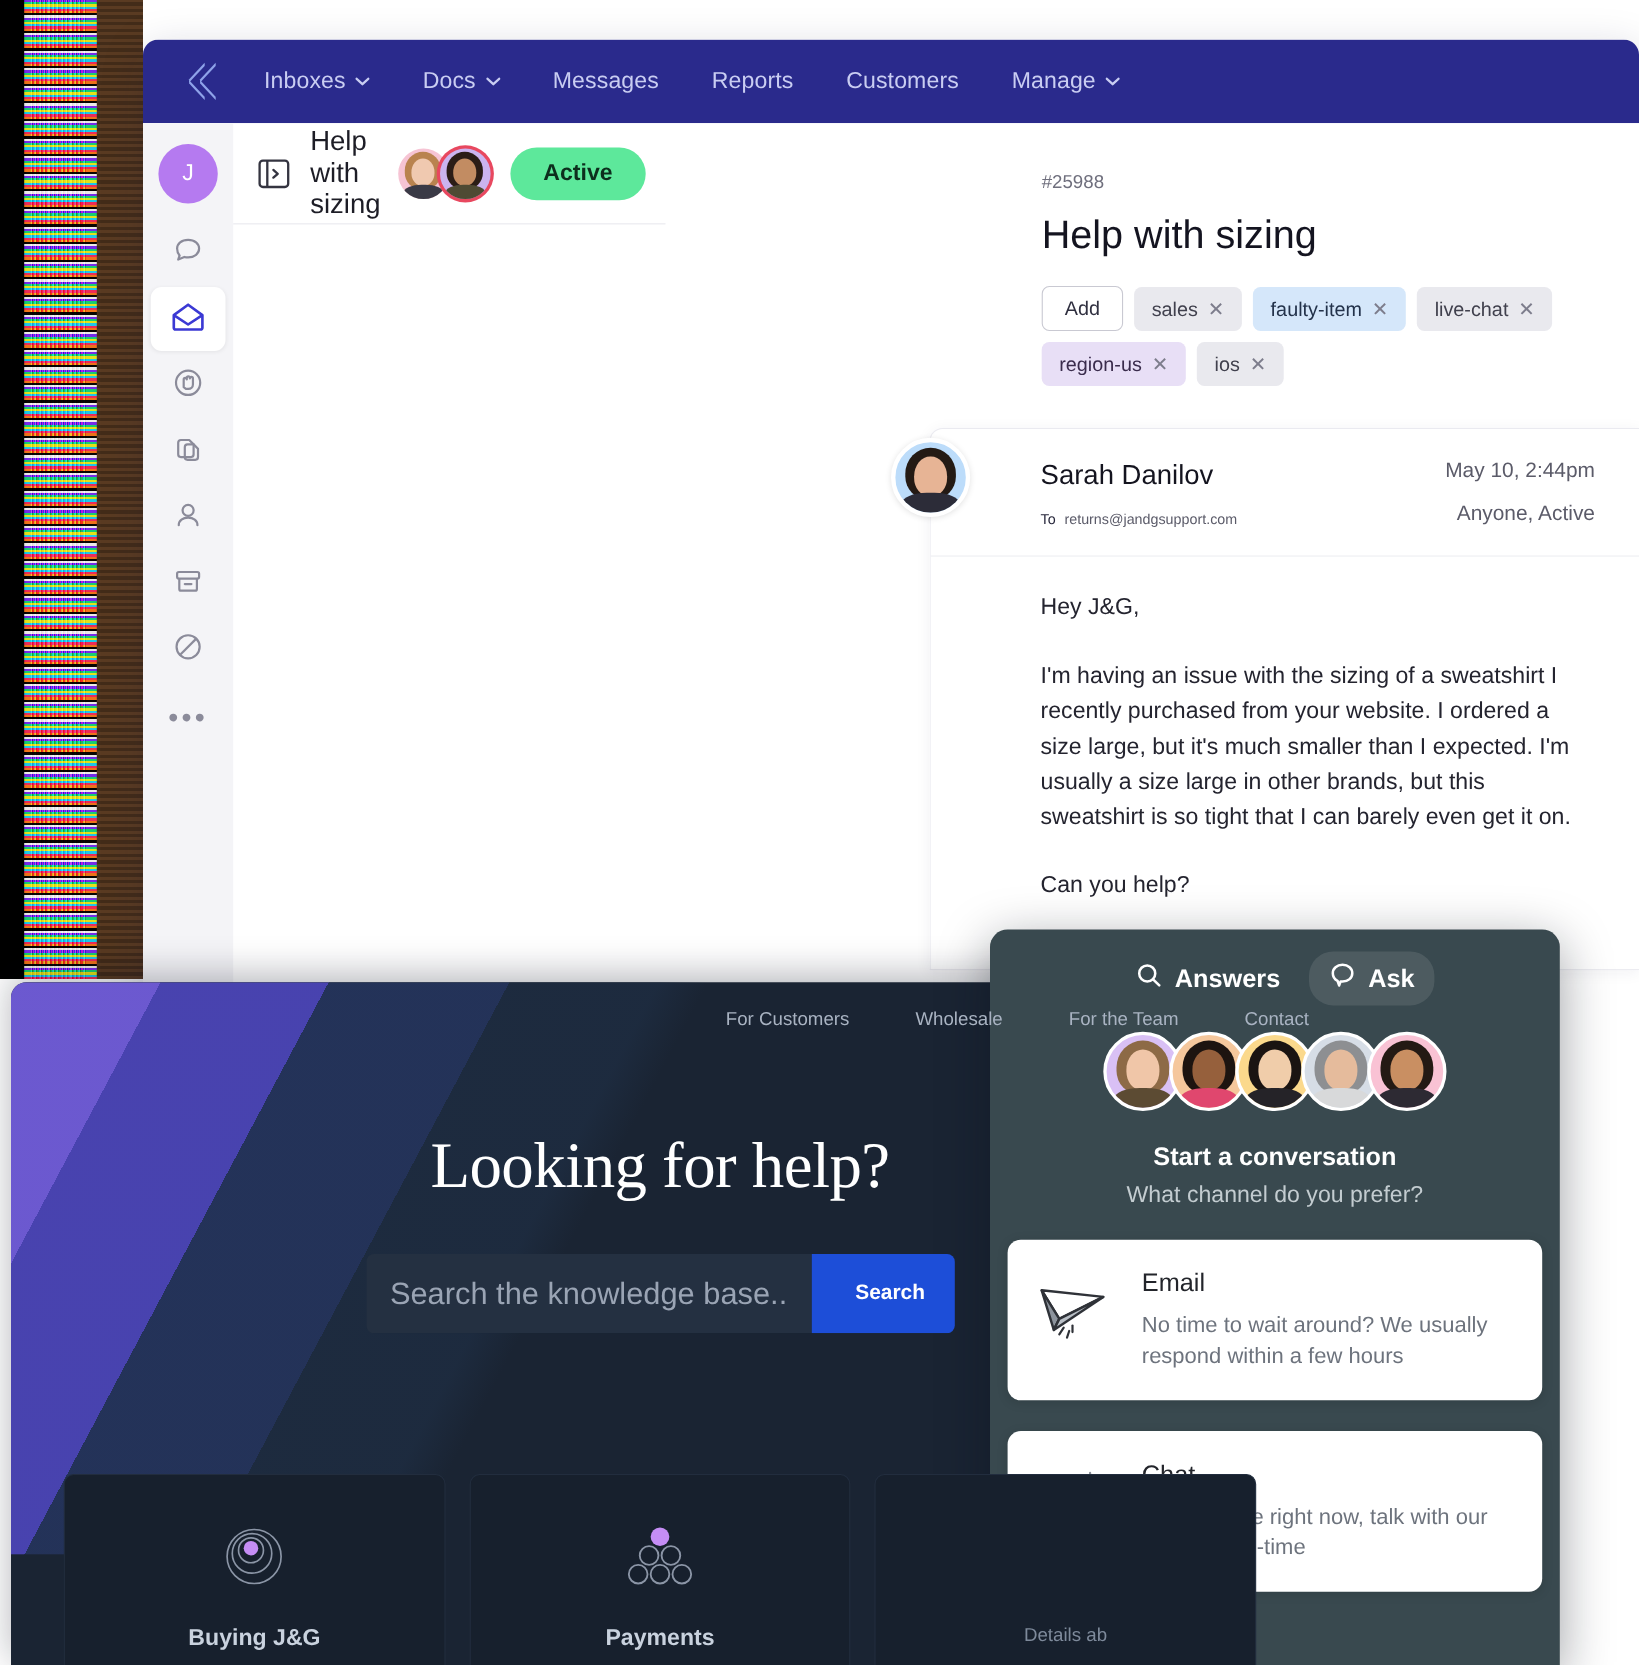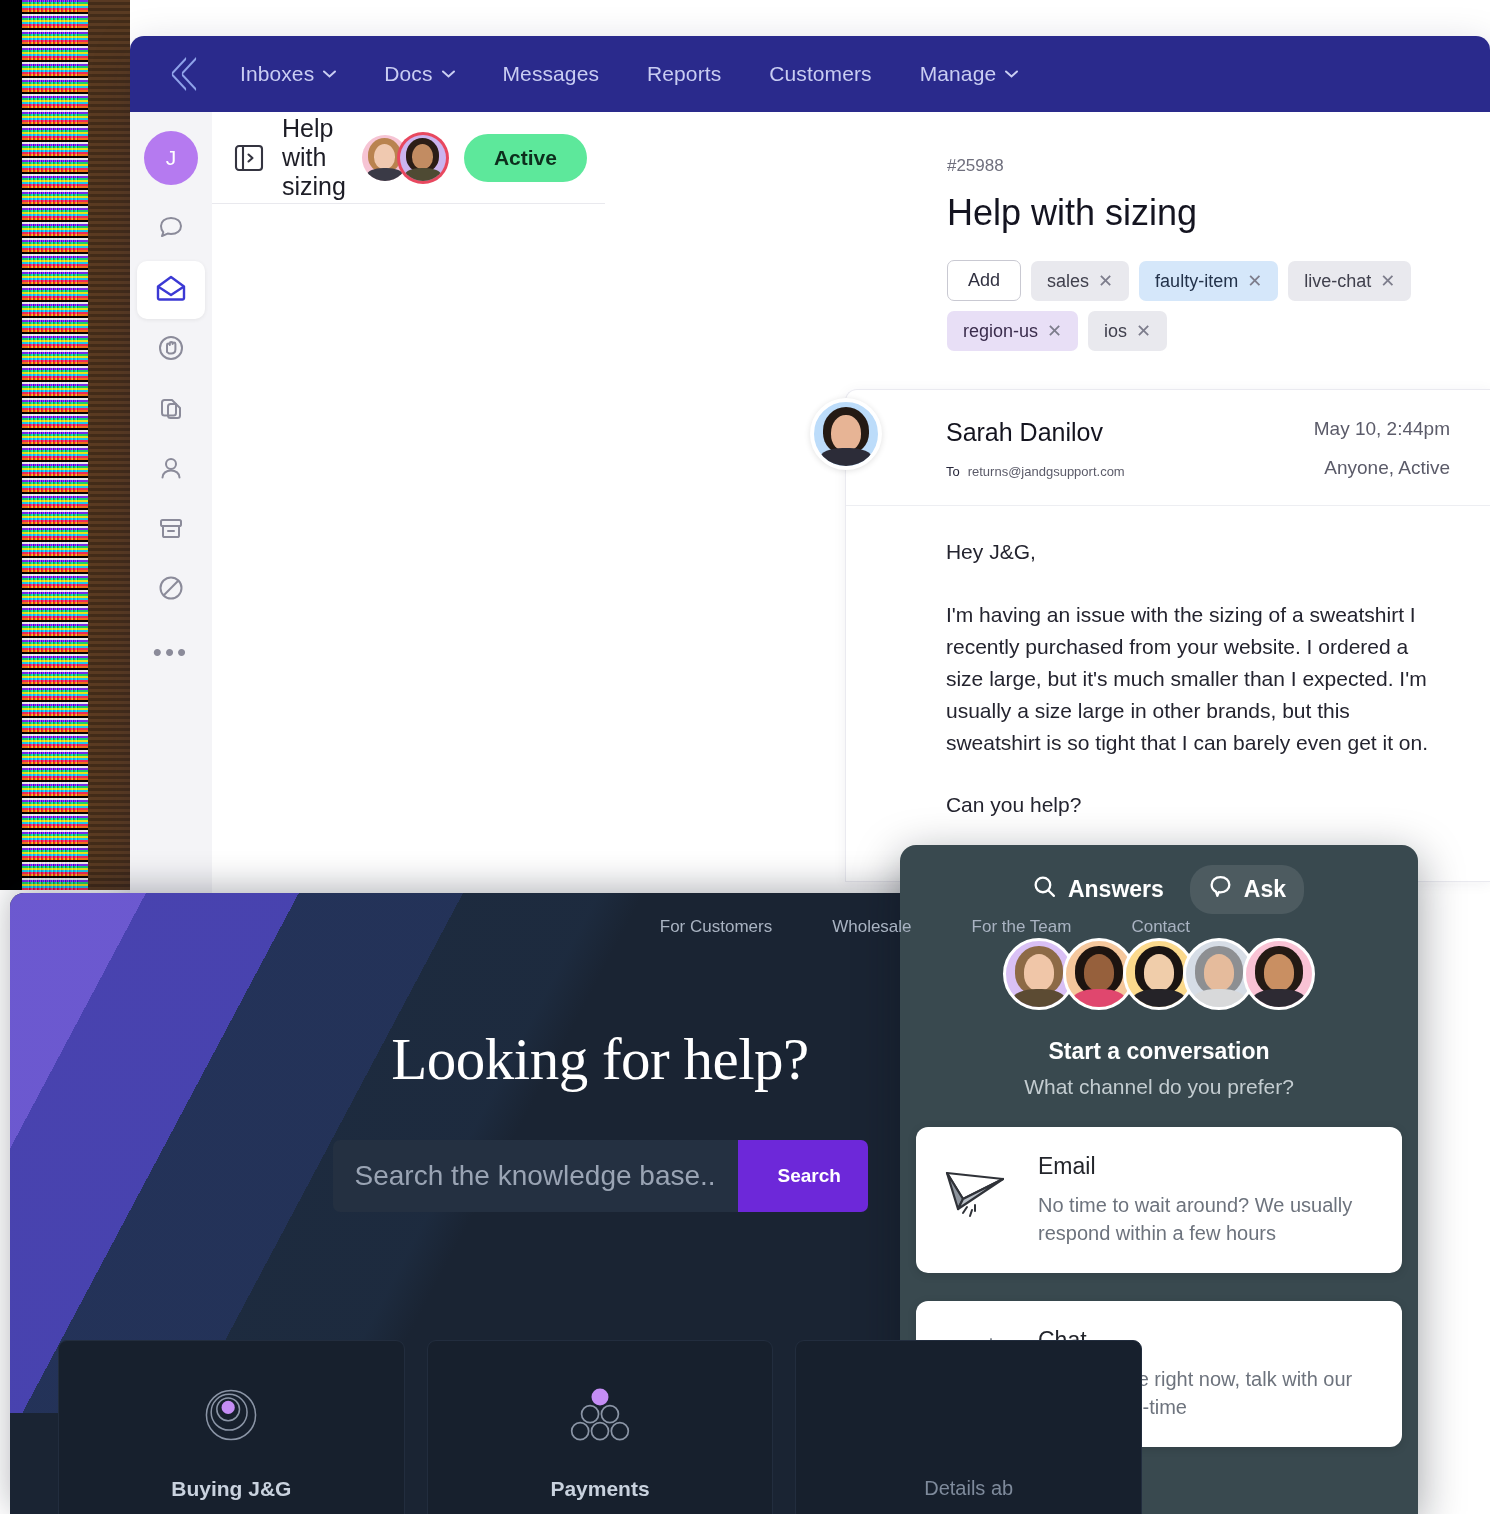--- a/index.html
+++ b/index.html
@@ -159,31 +159,31 @@
   .kb-hero { text-align: center; margin-top: 88px; }
   .kb-h1 { font-family: "Liberation Serif", serif; font-size: 59px; color: #fff; letter-spacing: -.5px; }
   .kb-search { display: flex; justify-content: center; margin-top: 46px; }
   .kb-search-wrap { display: flex; width: 535px; border-radius: 7px; overflow: hidden; }
   .kb-input {
     flex: 1 1 auto; background: #243041; border: 0; outline: none;
     color: #e8ecf2; font-size: 28px; padding: 20px 22px; font-family: "Liberation Sans", sans-serif;
   }
   .kb-input::placeholder { color: #9aa4b4; }
   .kb-btn {
-    background: #6d28d9; color: #fff; border: 0; font-size: 19px; font-weight: bold;
+    background: #1d4ed8; color: #fff; border: 0; font-size: 19px; font-weight: bold;
     padding: 0 40px; cursor: pointer; font-family: "Liberation Sans", sans-serif;
   }
   .kb-cards { display: flex; gap: 22px; padding: 0 48px; margin-top: 128px; }
   .kb-card {
     flex: 1 1 0; background: #17202d; border: 1px solid #222d3e; border-radius: 9px;
     padding: 38px 20px 40px; text-align: center; cursor: pointer; min-width: 0;
   }
   .kb-card-icon { height: 72px; display: flex; align-items: center; justify-content: center; }
   .kb-card-title { color: #c9d2de; font-size: 21px; font-weight: bold; margin-top: 26px; }
-  .kb-card-desc { color: #7e8a9b; font-size: 20px; margin-top: 16px; }
+  .kb-card-desc { color: #7e8a9b; font-size: 17px; margin-top: 16px; }
   .kb-card-count { color: #7e8a9b; font-size: 17px; margin-top: 16px; }
 
   
   .widget {
     position: absolute; left: 900px; top: 845px; width: 518px; height: 669px;
     background: #39494f; border-radius: 16px 16px 0 0; overflow: hidden;
     box-shadow: 0 12px 46px rgba(10,14,24,.4);
   }
   .w-tabs { display: flex; justify-content: center; align-items: center; gap: 8px; padding-top: 20px; }
   .w-tab {

